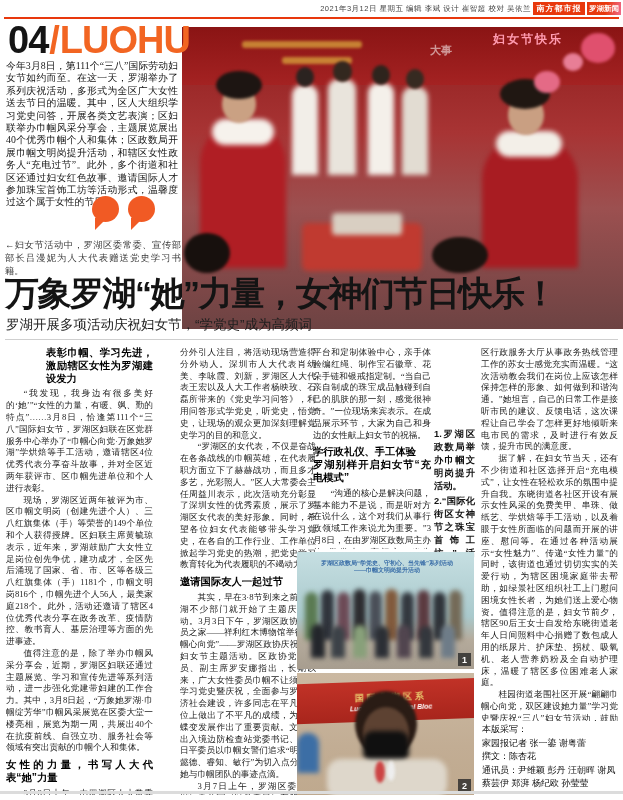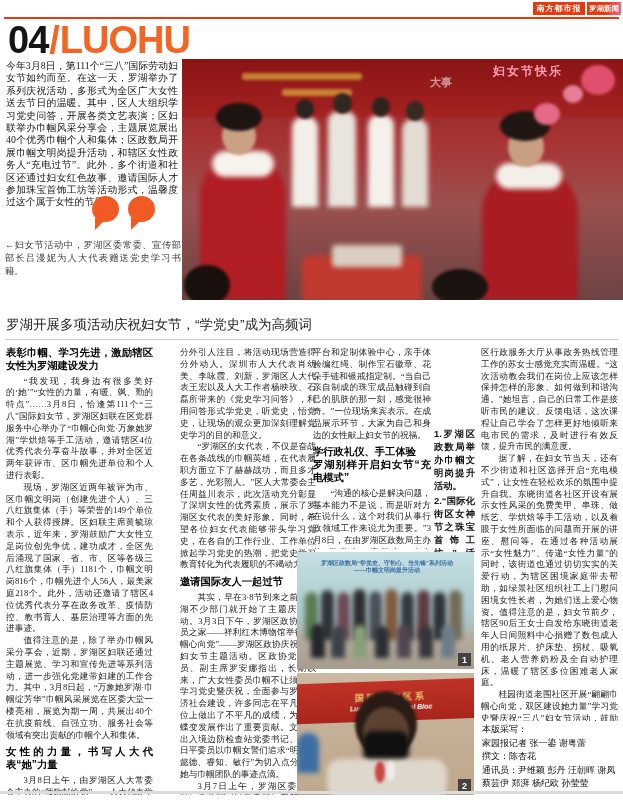--- a/index.html
+++ b/index.html
@@ -13,22 +13,22 @@
              color:#fff;font-weight:bold;}
   .brand-1{right:38px;width:52px;background:#e8380d;font-size:8px;letter-spacing:1px;}
   .brand-2{right:2px;width:34px;background:linear-gradient(100deg,#e8380d 55%,#f06a8a);font-size:7.5px;}
   .red-rule{top:17px;left:4px;width:615px;height:2px;background:#e8380d;}
   .masthead{top:20px;left:8px;font-weight:900;font-size:38px;line-height:40px;letter-spacing:-1px;z-index:6;}
   .masthead .num{color:#151515;}
   .masthead .slash{color:#f26522;margin:0 1px;}
   .masthead .sec{color:#f26522;}
 
   
-  .main-photo{top:27px;left:182px;width:441px;height:241px;overflow:hidden;
-              background:linear-gradient(180deg,#8e1d1d 0%,#a83434 35%,#9c5050 60%,#6d4343 100%);margin-top:32px;}
+  .main-photo{top:27px;left:182px;width:441px;height:302px;overflow:hidden;
+              background:linear-gradient(180deg,#8e1d1d 0%,#a83434 35%,#9c5050 60%,#6d4343 100%);}
   .backdrop-band{position:absolute;top:0;left:0;width:100%;height:58px;background:linear-gradient(180deg,#8a1414,#a42222);}
   .gold-line{position:absolute;height:7px;background:#d9a43c;opacity:.75;border-radius:3px;filter:blur(1.5px);}
   .photo-txt{position:absolute;font-weight:bold;filter:blur(.4px);}
   .fig{position:absolute;border-radius:10px 10px 0 0;filter:blur(2.5px);}
   .head{position:absolute;border-radius:50%;filter:blur(1.5px);}
 
   
   .lead-intro{top:60px;left:6px;width:172px;font-family:"Liberation Serif",serif;
               font-size:9.8px;line-height:12.4px;color:#141414;text-align:justify;font-weight:500;}
   .quote-wrap{top:196px;left:92px;width:90px;height:40px;}
@@ -44,21 +44,21 @@
   .deck{top:316px;left:6px;width:610px;font-size:13.5px;color:#1e1e1e;font-weight:500;}
   .deck-rule{top:339px;left:5px;width:613px;height:1px;background:#cfcfcf;}
 
   
   .col{position:absolute;top:347px;overflow:hidden;font-family:"Liberation Serif",serif;
        font-size:8.7px;line-height:11.8px;color:#1b1b1b;text-align:justify;}
   .col p{margin:0;text-indent:2em;}
   .col p.noindent{text-indent:0;}
   .sub{font-family:"Liberation Sans",sans-serif;font-weight:800;font-size:10.3px;line-height:12.8px;
        color:#000;text-indent:0;margin:5px 0 3px;}
-  .sub.first{margin-top:0;}
+  .sub.first{margin-top:0;margin-left:40px;}
   .col1{left:6px;width:147px;height:448px;}
   .col2{left:160px;width:136px;height:448px;margin-left:20px;}
   .col3{left:313px;width:118px;height:202px;}
   .col4{left:481px;width:137px;height:374px;}
 
   
   .cap-strip{top:428px;left:434px;width:41px;font-family:"Liberation Sans",sans-serif;
              font-size:9.3px;line-height:13px;font-weight:600;color:#111;text-align:justify;}
   .cap-strip p{margin:0 0 2px 0;}
 
@@ -78,20 +78,21 @@
   
   .byline{position:absolute;left:482px;top:723px;width:136px;font-family:"Liberation Sans",sans-serif;
           font-size:9px;line-height:13.5px;font-weight:400;color:#111;}
   .bottom-rule{position:absolute;left:0;top:791px;width:623px;height:3px;background:#dcdcdc;}
 </style>
 </head>
 <body>
 
 <div class="page">
 
+  <div class="abs meta-line">2021年3月12日 星期五 编辑 李斌 设计 崔智超 校对 吴依兰</div>
   <div class="abs brand-box brand-1">南方都市报</div>
   <div class="abs brand-box brand-2">罗湖新闻</div>
   <div class="abs red-rule"></div>
 
   <div class="abs main-photo">
     <div class="backdrop-band"></div>
     <div class="gold-line" style="top:14px;left:60px;width:120px;"></div>
     <div class="gold-line" style="top:30px;left:100px;width:70px;"></div>
     <div class="photo-txt" style="top:4px;right:60px;font-size:12px;color:#ff9bb0;letter-spacing:2px;">妇女节快乐</div>
     <div class="photo-txt" style="top:16px;left:248px;font-size:11px;color:rgba(255,255,255,.55);">大事</div>
@@ -131,20 +132,21 @@
 
   <div class="abs lead-intro">今年3月8日，第111个“三八”国际劳动妇女节如约而至。在这一天，罗湖举办了系列庆祝活动，多形式为全区广大女性送去节日的温暖。其中，区人大组织学习党史问答，开展各类文艺表演；区妇联举办巾帼风采分享会，主题展览展出40个优秀巾帼个人和集体；区政数局开展巾帼文明岗提升活动，和辖区女性政务人“充电过节”。此外，多个街道和社区还通过妇女红色故事、邀请国际人才参加珠宝首饰工坊等活动形式，温馨度过这个属于女性的节日。</div>
 
   <div class="abs quote-wrap">
     <span class="q-balloon" style="left:0;top:0;"></span>
     <span class="q-balloon" style="left:36px;top:0;"></span>
   </div>
 
   <div class="abs lead-caption">←妇女节活动中，罗湖区委常委、宣传部部长吕漫妮为人大代表赠送党史学习书籍。</div>
 
+  <div class="abs headline">万象罗湖“她”力量，女神们节日快乐！</div>
   <div class="abs deck">罗湖开展多项活动庆祝妇女节，“学党史”成为高频词</div>
   <div class="abs deck-rule"></div>
 
   <div class="col col1">
     <div class="sub first">表彰巾帼、学习先进，激励辖区女性为罗湖建设发力</div>
     <p>“我发现，我身边有很多美好的‘她’”“女性的力量，有暖、飒、勤的特点”……3月8日，恰逢第111个“三八”国际妇女节，罗湖区妇联在区党群服务中心举办了“巾帼心向党·万象她罗湖”学烘焙等手工活动，邀请辖区4位优秀代表分享奋斗故事，并对全区近两年获评市、区巾帼先进单位和个人进行表彰。</p>
     <p>现场，罗湖区近两年被评为市、区巾帼文明岗（创建先进个人）、三八红旗集体（手）等荣誉的149个单位和个人获得授牌。区妇联主席黄毓琼表示，近年来，罗湖鼓励广大女性立足岗位创先争优，建功成才，全区先后涌现了国家、省、市、区等各级三八红旗集体（手）1181个，巾帼文明岗816个，巾帼先进个人56人，最美家庭218个。此外，活动还邀请了辖区4位优秀代表分享在政务改革、疫情防控、教书育人、基层治理等方面的先进事迹。</p>
     <p>值得注意的是，除了举办巾帼风采分享会，近期，罗湖区妇联还通过主题展览、学习和宣传先进等系列活动，进一步强化党建带妇建的工作合力。其中，3月8日起，“万象她罗湖·巾帼绽芳华”巾帼风采展览在区委大堂一楼亮相，展览为期一周，共展出40个在抗疫前线、自强立功、服务社会等领域有突出贡献的巾帼个人和集体。</p>
     <div class="sub">女性的力量，书写人大代表“她”力量</div>
     <p>3月8日上午，由罗湖区人大常委会主办的“颂歌献给党”——人大代表学习党史暨庆祝“三八”国际妇女节活动，在罗湖人大代表之家举行，区部分省、市、区人大代表及机关女干部齐聚一堂，欢乐过节。据了解，此次活动是罗湖区人大常委会开展党史学习教育系列活动的重要一环，旨在组织人大代表和干部一起回顾中国共产党百年发展历程，进一步明确共产党员和人大代表的责任所在。</p>

